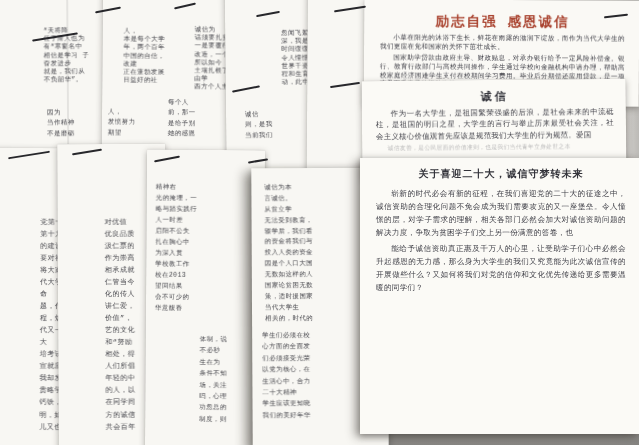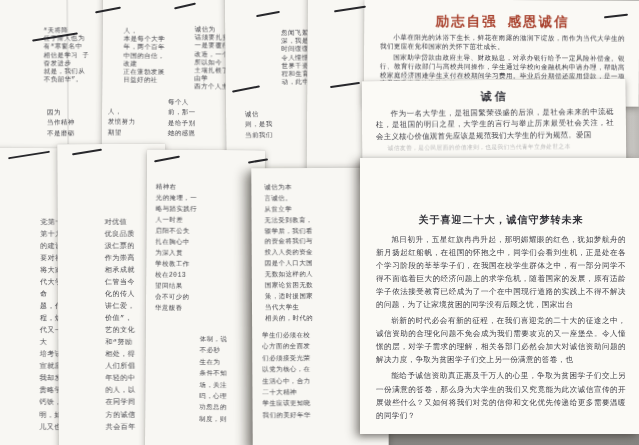--- a/index.html
+++ b/index.html
@@ -186,25 +186,24 @@
 
   <div class="sheet" style="left:362px;top:80px;width:264px;height:98px;transform:rotate(-.5deg);background:#fbfaf6;">
     <div class="pad" style="padding:9px 12px 0 14px;">
       <div class="doc-title" style="font-size:11px;letter-spacing:3px;margin-bottom:4px;">诚信</div>
       <p class="para" style="font-size:7.4px;line-height:1.55;">作为一名大学生，是祖国繁荣强盛的后浪，是社会未来的中流砥柱，是祖国的明日之星，大学生的言行与举止历来最受社会关注，社会主义核心价值观首先应该是规范我们大学生的行为规范。爱国</p>
       <p class="para" style="font-size:5.8px;opacity:.35;line-height:1.2;">诚信友善，是公民层面的价值准则，也是我们当代青年立身处世之本</p>
     </div>
   </div>
 
   <div class="sheet" style="left:360px;top:158px;width:279px;height:276px;background:#fbfaf6;box-shadow:-5px 3px 9px rgba(40,35,30,.42),0 2px 6px rgba(50,45,40,.3);">
-    <div class="pad" style="padding:19px 13px 0 16px;margin-top:36px;">
+    <div class="pad" style="padding:9px 13px 0 16px;">
       <div class="doc-title" style="font-size:10px;letter-spacing:1px;margin-bottom:7px;">关于喜迎二十大，诚信守梦转未来</div>
-      <p class="para">旭日初升，五星红旗冉冉升起，那明媚耀眼的红色，犹如梦航舟的新月扬起红船帆，在祖国的怀抱之中，同学们会看到生机，正是处在各个学习阶段的莘莘学子们，在我国在校学生群体之中，有一部分同学不得不面临着巨大的经济问题上的求学危机，随着国家的发展，原有适龄学子依法接受教育已经成为了一个在中国现行道路的实践上不得不解决的问题，为了让家境贫困的同学没有后顾之忧，国家出台</p>
       <p class="para">崭新的时代必会有新的征程，在我们喜迎党的二十大的征途之中，诚信资助的合理化问题不免会成为我们需要攻克的又一座堡垒。令人憧憬的层，对学子需求的理解，相关各部门必然会加大对诚信资助问题的解决力度，争取为贫困学子们交上另一份满意的答卷，也</p>
-      <p class="para">能给予诚信资助真正惠及千万人的心里，争取为贫困学子们交上另一份满意的答卷，那么身为大学生的我们又究竟能为此次诚信宣传的开展做些什么？又如何将我们对党的信仰和文化优先传递给更多需要温暖的同学们？</p>
+      <p class="para">能给予诚信资助真正惠及千万人的心里，让受助学子们心中必然会升起感恩的无力感，那么身为大学生的我们又究竟能为此次诚信宣传的开展做些什么？又如何将我们对党的信仰和文化优先传递给更多需要温暖的同学们？</p>
 
     </div>
   </div>
 
   <div class="stroke" style="left:32px;top:36px;width:46px;transform:rotate(-9deg);"></div>
   <div class="stroke" style="left:95px;top:9px;width:26px;transform:rotate(-11deg);"></div>
   <div class="stroke" style="left:174px;top:5px;width:22px;transform:rotate(-13deg);"></div>
   <div class="stroke" style="left:256px;top:13px;width:24px;transform:rotate(-11deg);"></div>
   <div class="stroke" style="left:334px;top:8px;width:32px;transform:rotate(-9deg);"></div>
   <div class="stroke" style="left:604px;top:15px;width:24px;transform:rotate(-7deg);"></div>

